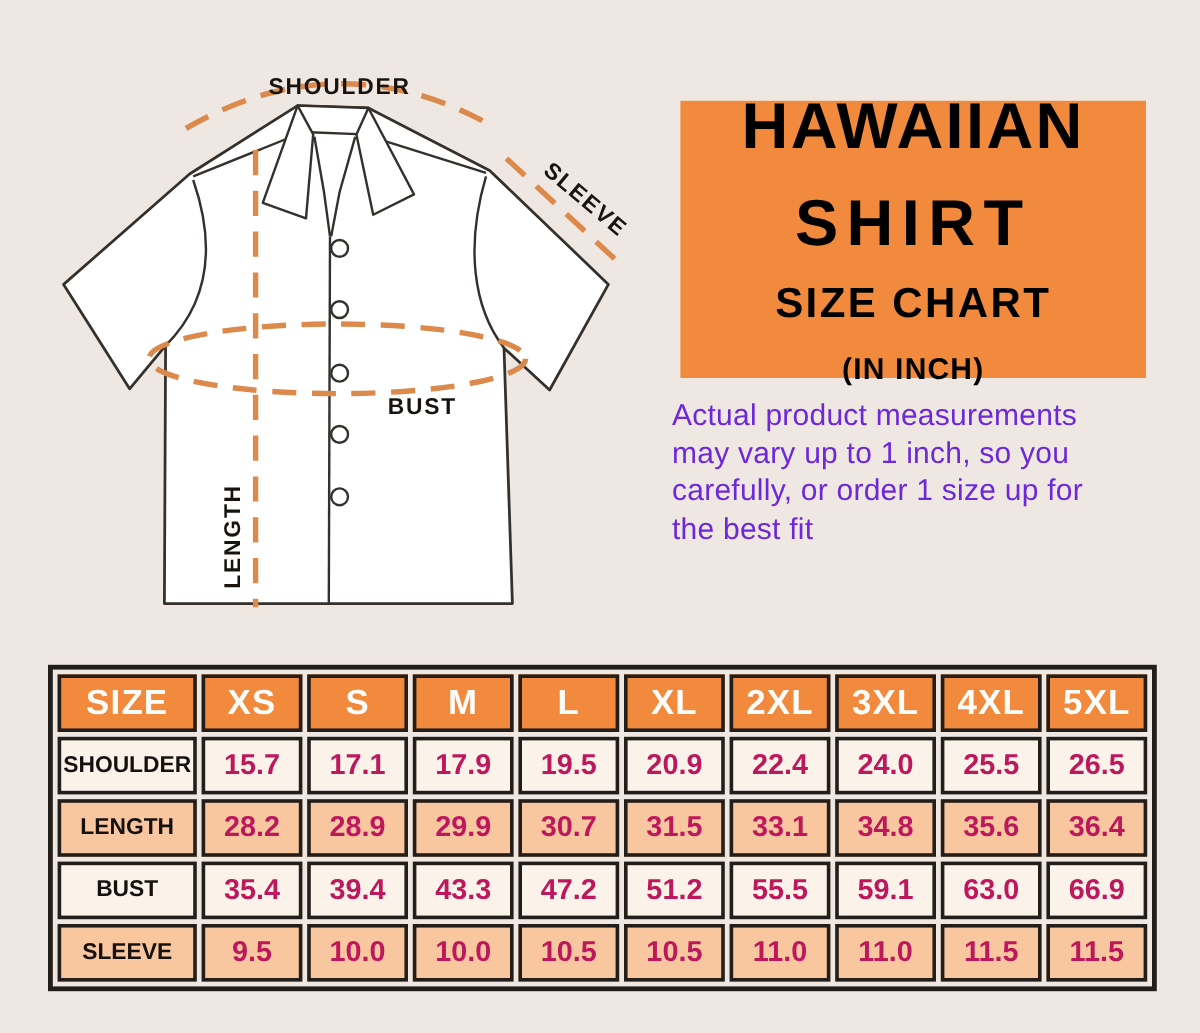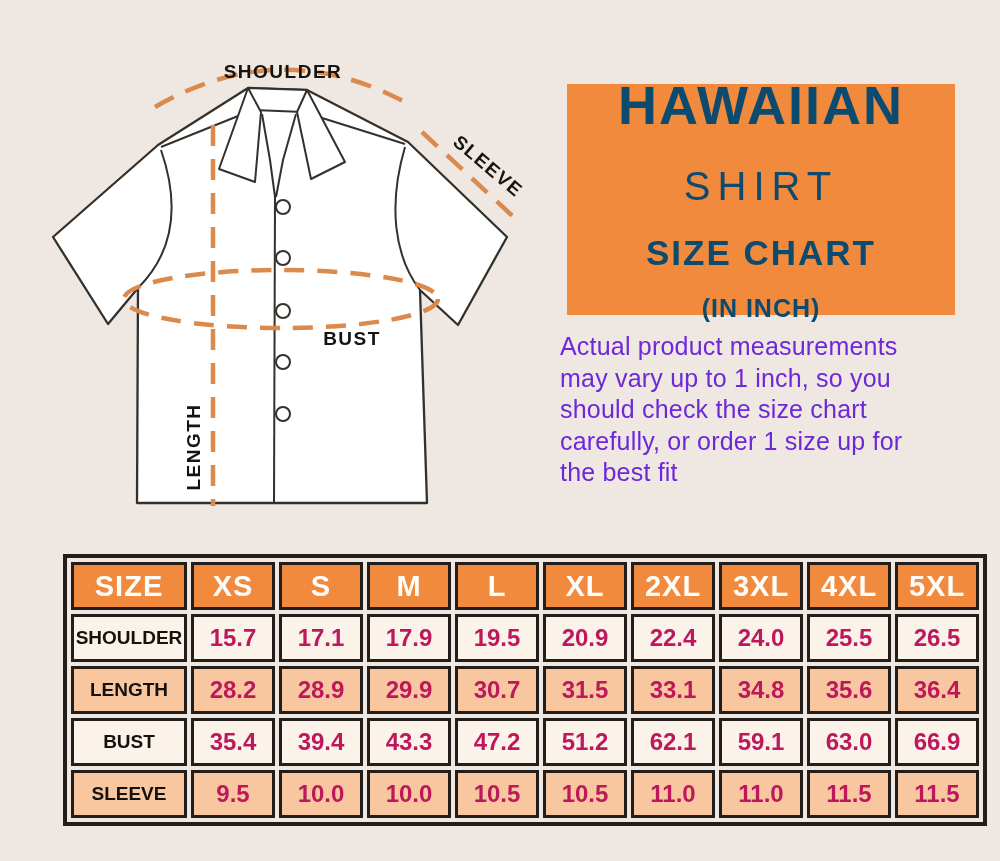--- a/index.html
+++ b/index.html
@@ -7,35 +7,35 @@
   .canvas {
     position:relative; width:1000px; height:861px;
     background:#EFE7E2; overflow:hidden;
     font-family:"Liberation Sans", sans-serif;
   }
   
   .diagram { position:absolute; left:0; top:0; width:560px; height:560px; }
   
   .title-box {
     position:absolute; left:567px; top:84px; width:388px; height:231px;
-    background:#F18A3D; color:#0c4a6e;
+    background:#F18A3D; color:#000000;
     display:flex; flex-direction:column; align-items:center; justify-content:center;
     text-align:center;
   }
   .tb-big  { font-size:54px; font-weight:bold; letter-spacing:2px; line-height:56px; }
-  .tb-big2 { font-size:40px; font-weight:normal; letter-spacing:7px; line-height:56px;margin-top:25px; }
+  .tb-big2 { font-size:54px; font-weight:bold; letter-spacing:7px; line-height:56px;margin-top:25px; }
   .tb-mid  { font-size:35px; font-weight:bold; letter-spacing:2px; margin-top:20px; line-height:37px; }
   .tb-sml  { font-size:25px; font-weight:bold; letter-spacing:1px; margin-top:24px; line-height:27px; }
   
   .desc {
     position:absolute; left:560px; top:331px; width:420px;
     font-size:25px; line-height:31.5px; color:#6d28d9; letter-spacing:0.2px;
   }
   
-  .table-wrap { position:absolute; left:40px; top:554px; border:4px solid #231E1A;margin-left:23px; }
+  .table-wrap { position:absolute; left:40px; top:554px; border:4px solid #231E1A; }
   table.size-table { border-collapse:separate; border-spacing:4px; }
   .size-table th, .size-table td {
     border:3px solid #231E1A; text-align:center; vertical-align:middle;
     height:42px; padding:0;
   }
   .size-table th {
     background:#F18A3D; color:#FFFDFA; font-size:29px; font-weight:bold; letter-spacing:1px;
   }
   .col-size { width:110px; }
   .col-v { width:78px; }
@@ -88,21 +88,20 @@
   <div class="title-box">
     <div class="tb-big">HAWAIIAN</div>
     <div class="tb-big2">SHIRT</div>
     <div class="tb-mid">SIZE CHART</div>
     <div class="tb-sml">(IN INCH)</div>
   </div>
 
   <div class="desc">
     <div>Actual product measurements</div>
     <div>may vary up to 1 inch, so you</div>
-    <div>should check the size chart</div>
     <div>carefully, or order 1 size up for</div>
     <div>the best fit</div>
   </div>
 
   <div class="table-wrap">
     <table class="size-table">
       <tbody>
           <tr>
         <th class="col-size">SIZE</th>
         <th class="col-v">XS</th>
@@ -139,21 +138,21 @@
         <td class="val">35.6</td>
         <td class="val">36.4</td>
       </tr>
       <tr class="row-cream">
         <td class="lbl">BUST</td>
         <td class="val">35.4</td>
         <td class="val">39.4</td>
         <td class="val">43.3</td>
         <td class="val">47.2</td>
         <td class="val">51.2</td>
-        <td class="val">62.1</td>
+        <td class="val">55.5</td>
         <td class="val">59.1</td>
         <td class="val">63.0</td>
         <td class="val">66.9</td>
       </tr>
       <tr class="row-peach">
         <td class="lbl">SLEEVE</td>
         <td class="val">9.5</td>
         <td class="val">10.0</td>
         <td class="val">10.0</td>
         <td class="val">10.5</td>

